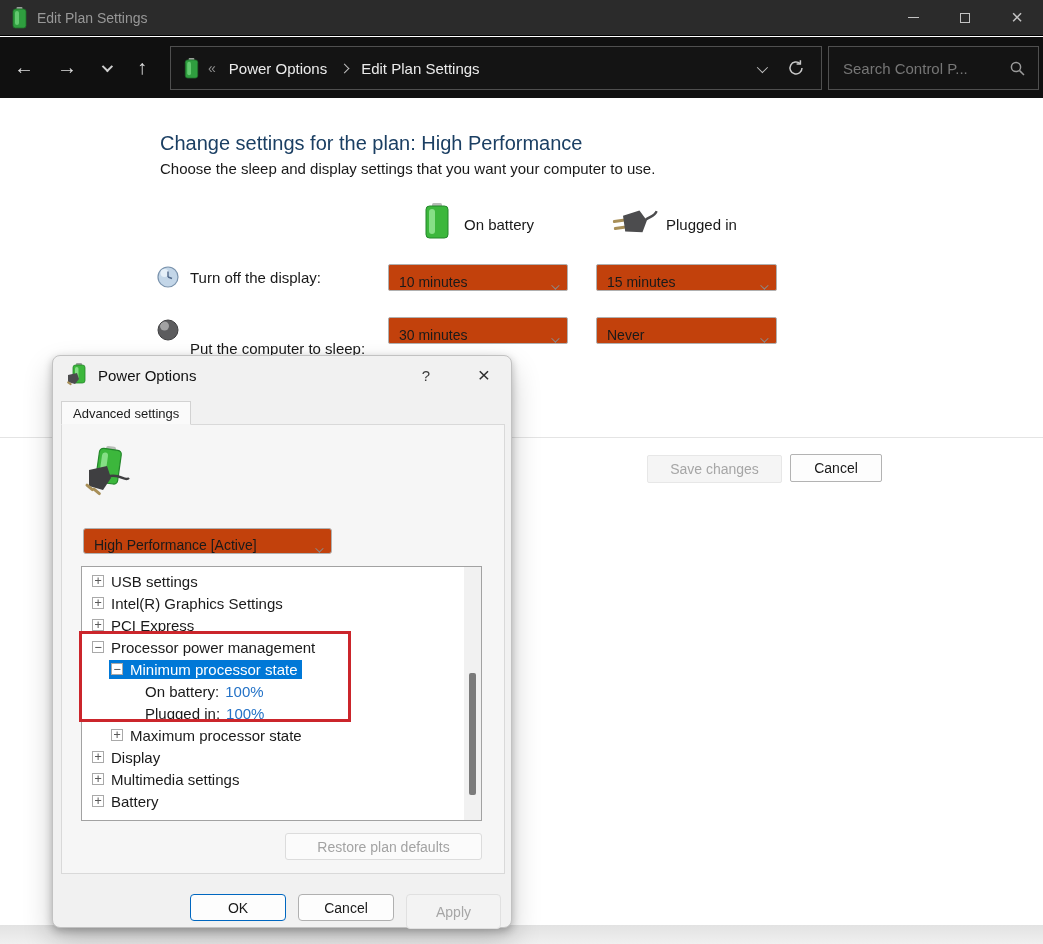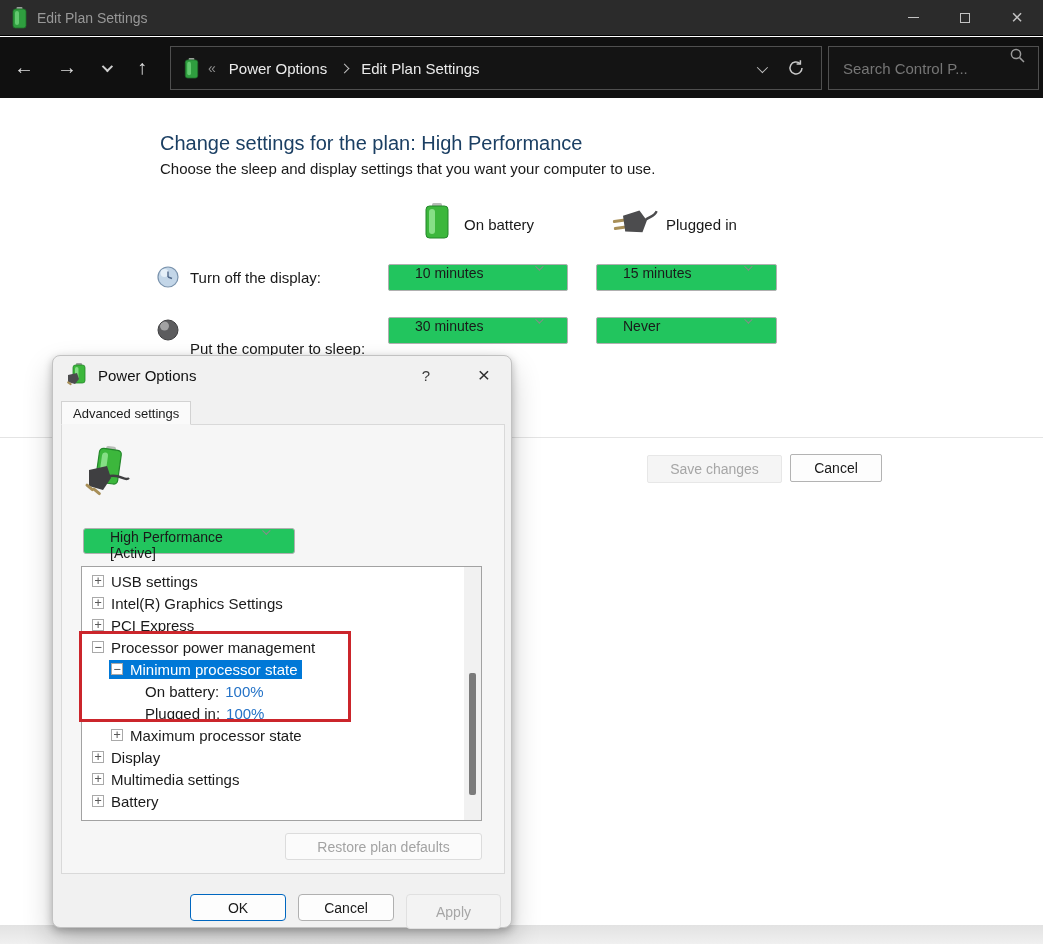--- a/index.html
+++ b/index.html
@@ -28,37 +28,37 @@
     border:1px solid #4f4f4f; background:#141414; display:flex; align-items:center; }
   .ab-icon { margin-left:13px; width:15px; height:21px; flex:none; }
   .ab-overflow { margin-left:9px; color:#8d8d8d; font-size:14px; }
   .crumb { margin-left:13px; color:#ebebeb; font-size:15px; white-space:nowrap; }
   .crumb-sep { margin-left:14px; width:7px; height:7px; border-right:1.6px solid #bfbfbf; border-bottom:1.6px solid #bfbfbf; transform:rotate(-45deg); }
   .ab-spacer { flex:1; }
   .ab-chev { margin-right:22px; }
   .ab-chev .chev { border-color:#bfbfbf; border-width:1.6px; }
   .ab-refresh { margin-right:16px; width:18px; height:18px; }
   .searchbox { position:absolute; left:828px; top:9px; width:211px; height:44px;
-    border:1px solid #4f4f4f; background:#141414; display:flex; }
+    border:1px solid #4f4f4f; background:#141414; display:flex; align-items:center; }
   .searchbox input { flex:1; min-width:0; background:transparent; border:none; outline:none;
     color:#c9c9c9; font-size:15px; padding-left:14px; font-family:"Liberation Sans",sans-serif; }
   .searchbox input::placeholder { color:#767676; }
   .search-icon { width:17px; height:17px; margin-right:12px; flex:none; }
   
   .heading { position:absolute; left:160px; top:132px; font-size:20px; color:#1b3f63; }
   .subheading { position:absolute; left:160px; top:160px; font-size:15px; color:#191919; }
   .col-batt-icon { position:absolute; left:425px; top:203px; width:24px; height:36px; }
   .col-label { position:absolute; top:216px; font-size:15px; color:#191919; }
   .col-onbattery { left:464px; }
   .col-pluggedin { left:666px; }
   .col-plug-icon { position:absolute; left:613px; top:208px; width:46px; height:28px; transform:rotate(-8deg); }
   .row-icon { position:absolute; left:156px; width:24px; height:24px; }
   .row-label { position:absolute; left:190px; font-size:15px; color:#191919; }
-  .combo { position:absolute; height:27px; background:#22c55e; border:1px solid #b0b0b0; border-radius:2px;
-    display:flex; align-items:flex-start; justify-content:space-between; padding:0 26px; font-size:14px; color:#1a1a1a; }
+  .combo { position:absolute; height:27px; background:#c2410c; border:1px solid #b0b0b0; border-radius:2px;
+    display:flex; align-items:flex-end; justify-content:space-between; padding:0 10px; font-size:14px; color:#1a1a1a; }
   .combo .chev { width:6px; height:6px; border-color:#8a8a8a; border-width:1.4px; transform:rotate(45deg) translateY(-2px); }
   .divider { position:absolute; left:0; top:437px; width:100%; height:1px; background:#e4e4e4; }
   .btn { display:flex; align-items:center; justify-content:center; font-size:14px; border-radius:2px; }
   .main-save { position:absolute; left:647px; top:455px; width:135px; height:28px;
     background:#f5f5f5; border:1px solid #e7e7e7; color:#a6a6a6; }
   .main-cancel { position:absolute; left:790px; top:454px; width:92px; height:28px;
     background:#fdfdfd; border:1px solid #b3b3b3; color:#1a1a1a; }
   .bottom-band { position:absolute; left:0; top:925px; width:100%; height:19px;
     background:linear-gradient(#e2e2e2,#f0f0f0); z-index:1; }
   
@@ -74,21 +74,21 @@
   .dlg-close { position:absolute; left:414px; top:0; width:34px; height:38px; display:flex; align-items:center; justify-content:center;
     color:#2e2e2e; font-size:21px; }
   .dlg-tab { position:absolute; left:8px; top:45px; height:24px; padding:0 11px; z-index:3;
     background:#fafafa; border:1px solid #d2d2d2; border-bottom:1px solid #f6f6f6;
     display:flex; align-items:center; font-size:13px; color:#1a1a1a; }
   .dlg-tabpage { position:absolute; left:8px; top:68px; width:444px; height:450px;
     background:#f6f6f6; border:1px solid #d9d9d9; z-index:2; }
   .desc-icon { position:absolute; left:30px; top:88px; width:48px; height:52px; z-index:4; }
   .desc-text { position:absolute; left:81px; top:92px; width:345px; z-index:4;
     font-size:14px; line-height:20px; color:#191919; }
-  .plan-combo { position:absolute; left:30px; top:172px; width:212px; height:26px; z-index:4; border-radius:3px; }
+  .plan-combo { position:absolute; left:30px; top:172px; width:249px; height:26px; z-index:4; border-radius:3px; }
   .tree-box { position:absolute; left:28px; top:210px; width:401px; height:255px; z-index:4;
     background:#fff; border:1px solid #a2a2a2; overflow:hidden; padding-top:3px; }
   .tree-row { height:22px; display:flex; align-items:center; font-size:15px; color:#1a1a1a; white-space:nowrap; }
   .tree-inner { display:inline-flex; align-items:center; padding:1px 4px 1px 2px; }
   .tree-inner.selected { background:#0078d7; }
   .tree-inner.selected .tree-label { color:#fff; }
   .expand-box { width:12px; height:12px; border:1px solid #a9a9a9; background:#fff; color:#5a5a5a;
     font-size:12px; line-height:9px; display:inline-flex; align-items:center; justify-content:center;
     margin-right:7px; flex:none; font-family:"DejaVu Sans Mono", monospace; }
   .tree-value { color:#2573c7; margin-left:6px; }

